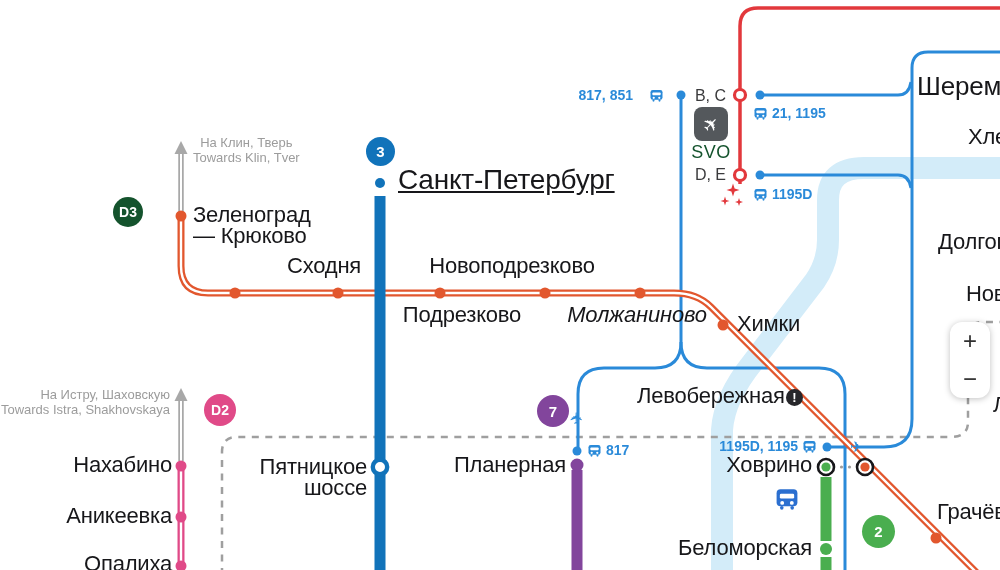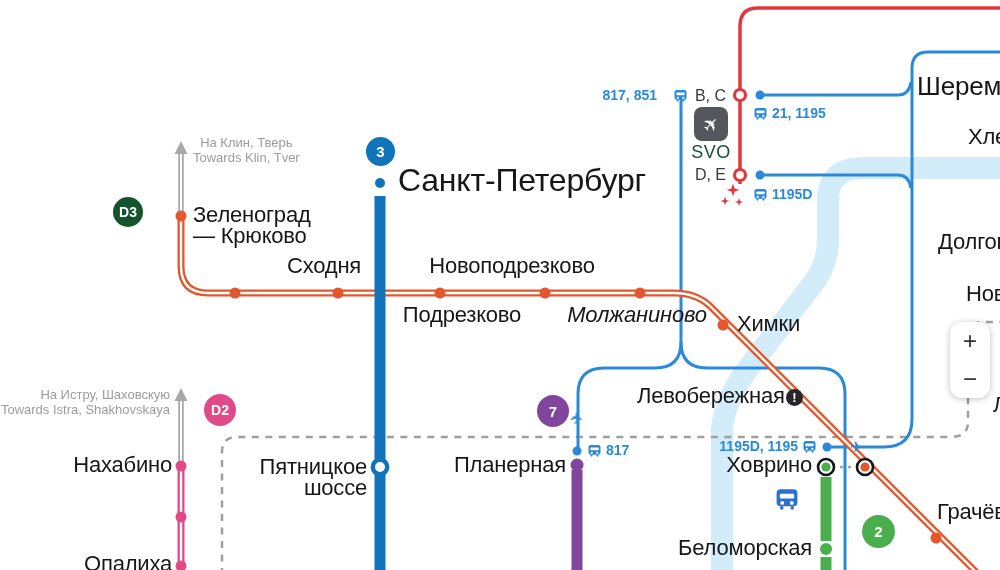--- a/index.html
+++ b/index.html
@@ -2,21 +2,21 @@
 <html><head>
 <meta charset="utf-8">
 <style>
   html,body{margin:0;padding:0;background:#fff;}
   .stage{position:relative;width:1000px;height:570px;overflow:hidden;background:#fff;
          font-family:"Liberation Sans",sans-serif;color:#17171a;}
   .stage svg.layer{position:absolute;left:0;top:0;}
   .lbl{position:absolute;font-size:22px;line-height:22px;color:#17171a;white-space:nowrap;letter-spacing:-0.2px;}
   .lbl.c{transform:translateX(-50%);}
   .lbl.r{text-align:right;}
-  .big{font-size:32px;line-height:28px;}
+  .big{font-size:28px;line-height:28px;text-decoration:underline;}
   .med{font-size:26px;line-height:26px;}
   .hint{position:absolute;font-size:13px;line-height:15px;color:#9c9c9c;white-space:nowrap;}
   .hint.r{text-align:right;}
   .busrow{position:absolute;display:flex;align-items:center;gap:4px;color:#2a8ad9;
           font-size:14px;font-weight:700;white-space:nowrap;height:16px;}
   .busicon{width:15px;height:15px;color:#2a8ad9;flex:0 0 auto;}
   .busicon.bigb{width:26px;height:26px;color:#2b6fd0;}
   .badge{position:absolute;border-radius:50%;color:#fff;font-weight:700;
          display:flex;align-items:center;justify-content:center;}
   .term{position:absolute;font-size:16px;line-height:16px;color:#3a3a3c;white-space:nowrap;}
@@ -157,21 +157,21 @@
   </div>
 
   <div class="badge" style="left:113px;top:197px;width:30px;height:30px;background:#14532d;font-size:14px;">D3</div>
 
   <div class="lbl" style="left:193px;top:204px;">Зеленоград</div>
   <div class="lbl" style="left:193px;top:225px;">— Крюково</div>
 
   <div class="badge" style="left:366px;top:137px;width:29px;height:29px;background:#1173ba;font-size:15px;">3</div>
   <div class="lbl big" style="left:398px;top:166px;">Санкт-Петербург</div>
 
-  <div class="busrow" style="right:312px;top:87px;gap:16px;">
+  <div class="busrow" style="right:336px;top:87px;gap:16px;">
     <span>817, 851</span>
     <svg class="busicon" viewBox="0 0 20 20">
         <use href="#bus"></use>
       </svg>
   </div>
   <div class="term" style="right:274px;top:88px;">B, C</div>
   <div class="busrow" style="left:753px;top:105px;">
     <svg class="busicon" viewBox="0 0 20 20">
         <use href="#bus"></use>
       </svg>
@@ -203,20 +203,21 @@
 
   <div class="lbl" style="left:637px;top:385px;">Левобережная</div>
   <div class="excl">!</div>
 
   <div class="hint r" style="right:830px;top:387px;">
     <div>На Истру, Шаховскую</div>
     <div>Towards Istra, Shakhovskaya</div>
   </div>
   <div class="badge" style="left:204px;top:394px;width:32px;height:32px;background:#e04a88;font-size:14px;">D2</div>
   <div class="lbl r" style="right:828px;top:454px;">Нахабино</div>
+  <div class="lbl r" style="right:828px;top:505px;">Аникеевка</div>
   <div class="lbl r" style="right:828px;top:553px;">Опалиха</div>
 
   <div class="badge" style="left:537px;top:395px;width:32px;height:32px;background:#82459c;font-size:15px;">7</div>
   <div class="planeglyph" style="left:570px;top:410px;transform:rotate(-90deg);">✈</div>
   <div class="lbl r" style="right:633px;top:456px;">Пятницкое</div>
   <div class="lbl r" style="right:633px;top:477px;">шоссе</div>
   <div class="lbl r" style="right:434px;top:454px;">Планерная</div>
   <div class="busrow" style="left:587px;top:442px;justify-content:flex-end;">
     <svg class="busicon" viewBox="0 0 20 20">
         <use href="#bus"></use>

